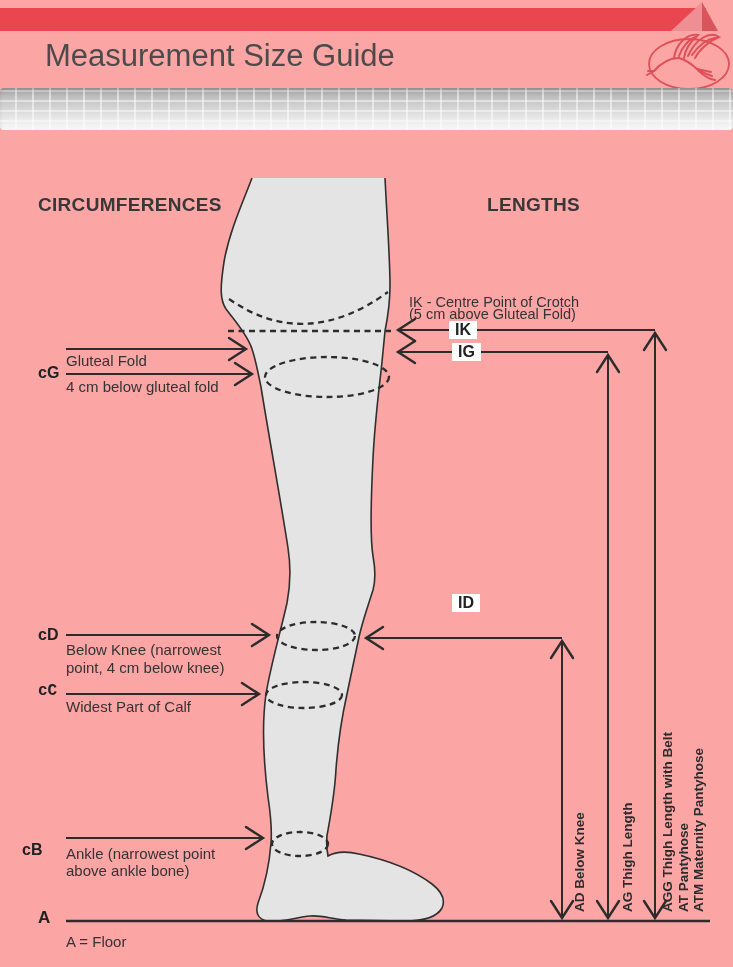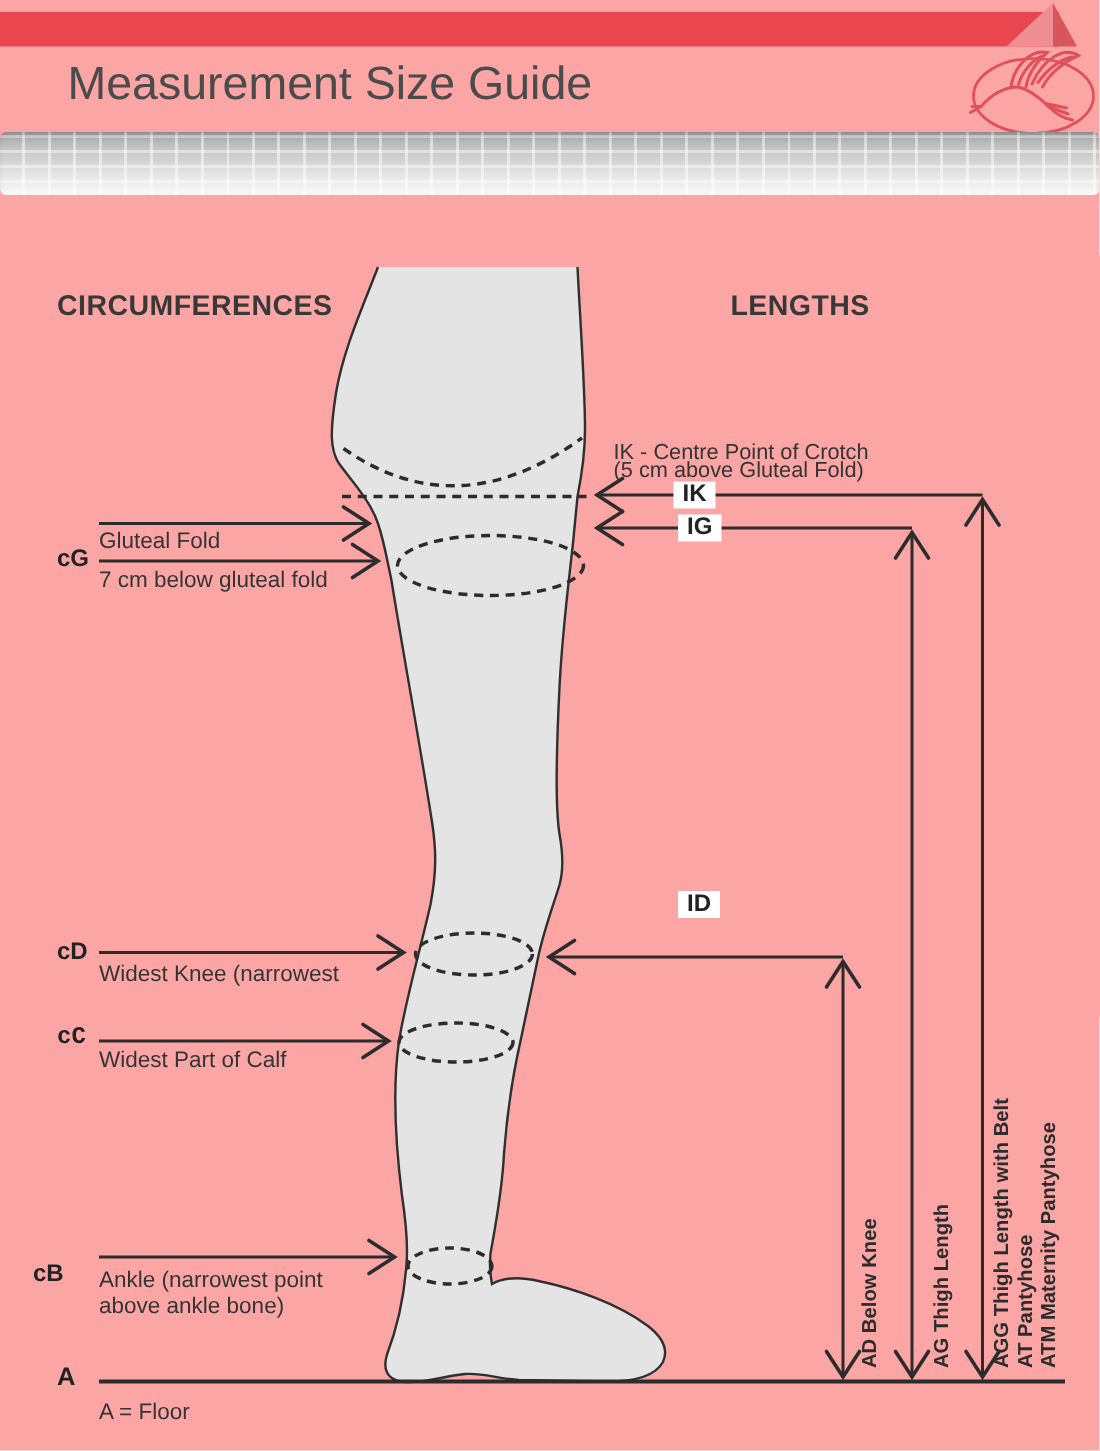--- a/index.html
+++ b/index.html
@@ -164,24 +164,25 @@
       <line x1="562" y1="641" x2="562" y2="918" marker-start="url(#arr)" marker-end="url(#arr)"></line>
       <line x1="608" y1="355" x2="608" y2="918" marker-start="url(#arr)" marker-end="url(#arr)"></line>
       <line x1="655" y1="333" x2="655" y2="918" marker-start="url(#arr)" marker-end="url(#arr)"></line>
     </g>
 
     <line x1="66" y1="921" x2="710" y2="921" stroke="#2C2C2C" stroke-width="2.6"></line>
   </svg>
 
   <div class="code" style="left:38px;top:364px;">cG</div>
   <div class="lbl" style="left:66px;top:352px;">Gluteal Fold</div>
-  <div class="lbl" style="left:66px;top:378px;">7 cm below gluteal fold</div>
+  <div class="lbl" style="left:66px;top:378px;">4 cm below gluteal fold</div>
 
   <div class="code" style="left:38px;top:626px;">cD</div>
-  <div class="lbl" style="left:66px;top:641px;">Widest Knee (narrowest</div>
+  <div class="lbl" style="left:66px;top:641px;">Below Knee (narrowest</div>
+  <div class="lbl" style="left:66px;top:659px;">point, 4 cm below knee)</div>
 
   <div class="code" style="left:38px;top:682px;font-family:Liberation Mono, monospace;">cC</div>
   <div class="lbl" style="left:66px;top:698px;">Widest Part of Calf</div>
 
   <div class="code" style="left:22px;top:828px;margin-top:13px;">cB</div>
   <div class="lbl" style="left:66px;top:845px;">Ankle (narrowest point</div>
   <div class="lbl" style="left:66px;top:862px;">above ankle bone)</div>
 
   <div class="code" style="left:38px;top:908px;font-size:17px;">A</div>
   <div class="lbl" style="left:66px;top:933px;">A = Floor</div>

